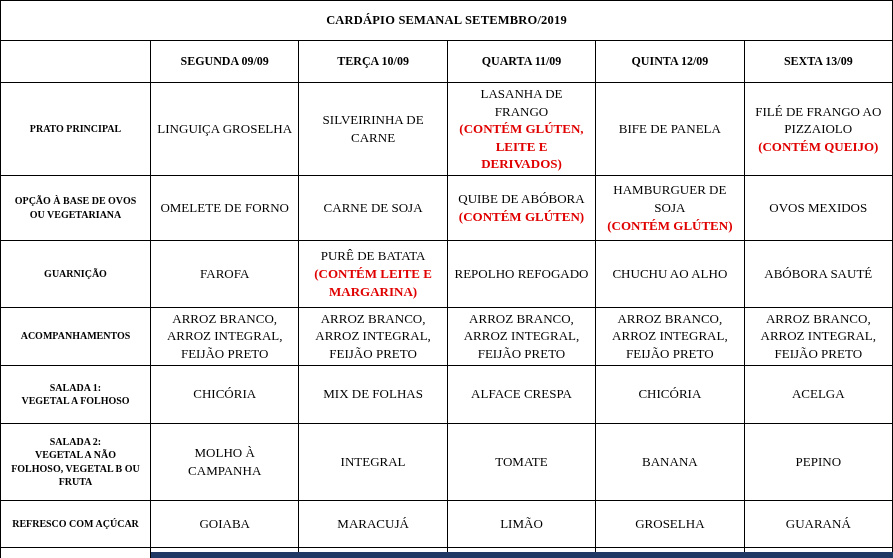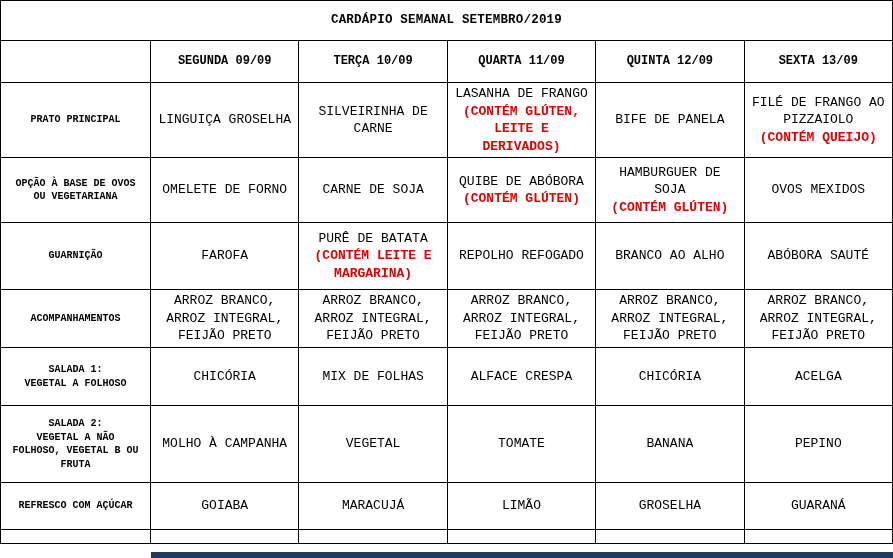--- a/index.html
+++ b/index.html
@@ -1,21 +1,21 @@
 <!DOCTYPE html>
 <html style="--allergen: #e00000; --navy: #1f3864;"><head>
 <meta charset="utf-8">
 <style>
   html,body{margin:0;padding:0;background:#fff;}
   .page{
     position:relative;
     width:893px;height:558px;
     background:#fff;
     overflow:hidden;
-    font-family:Liberation Mono, monospace;
+    font-family:Liberation Serif, serif;
     color:#000;
     box-sizing:border-box;
   }
   table.menu{
     border-collapse:collapse;
     table-layout:fixed;
     width:893px;
   }
   col.c0{width:150px;}
   th,td{
@@ -144,21 +144,21 @@
           </td>
         <td>
             <span class="txt">PURÊ DE BATATA</span>
             <span class="note">(CONTÉM LEITE E MARGARINA)</span>
           </td>
         <td>
             <span class="txt">REPOLHO REFOGADO</span>
             <span class="note"></span>
           </td>
         <td>
-            <span class="txt">BRANCO AO ALHO</span>
+            <span class="txt">CHUCHU AO ALHO</span>
             <span class="note"></span>
           </td>
         <td>
             <span class="txt">ABÓBORA SAUTÉ</span>
             <span class="note"></span>
           </td>
       </tr>
       <tr class="r4">
         <th>ACOMPANHAMENTOS</th>
         <td>
@@ -198,21 +198,21 @@
       </tr>
       <tr class="r6">
         <th>SALADA 2:
 VEGETAL A NÃO
 FOLHOSO, VEGETAL B OU
 FRUTA</th>
         <td>
             <span class="txt">MOLHO À CAMPANHA</span>
           </td>
         <td>
-            <span class="txt">VEGETAL</span>
+            <span class="txt">INTEGRAL</span>
           </td>
         <td>
             <span class="txt">TOMATE</span>
           </td>
         <td>
             <span class="txt">BANANA</span>
           </td>
         <td>
             <span class="txt">PEPINO</span>
           </td>

